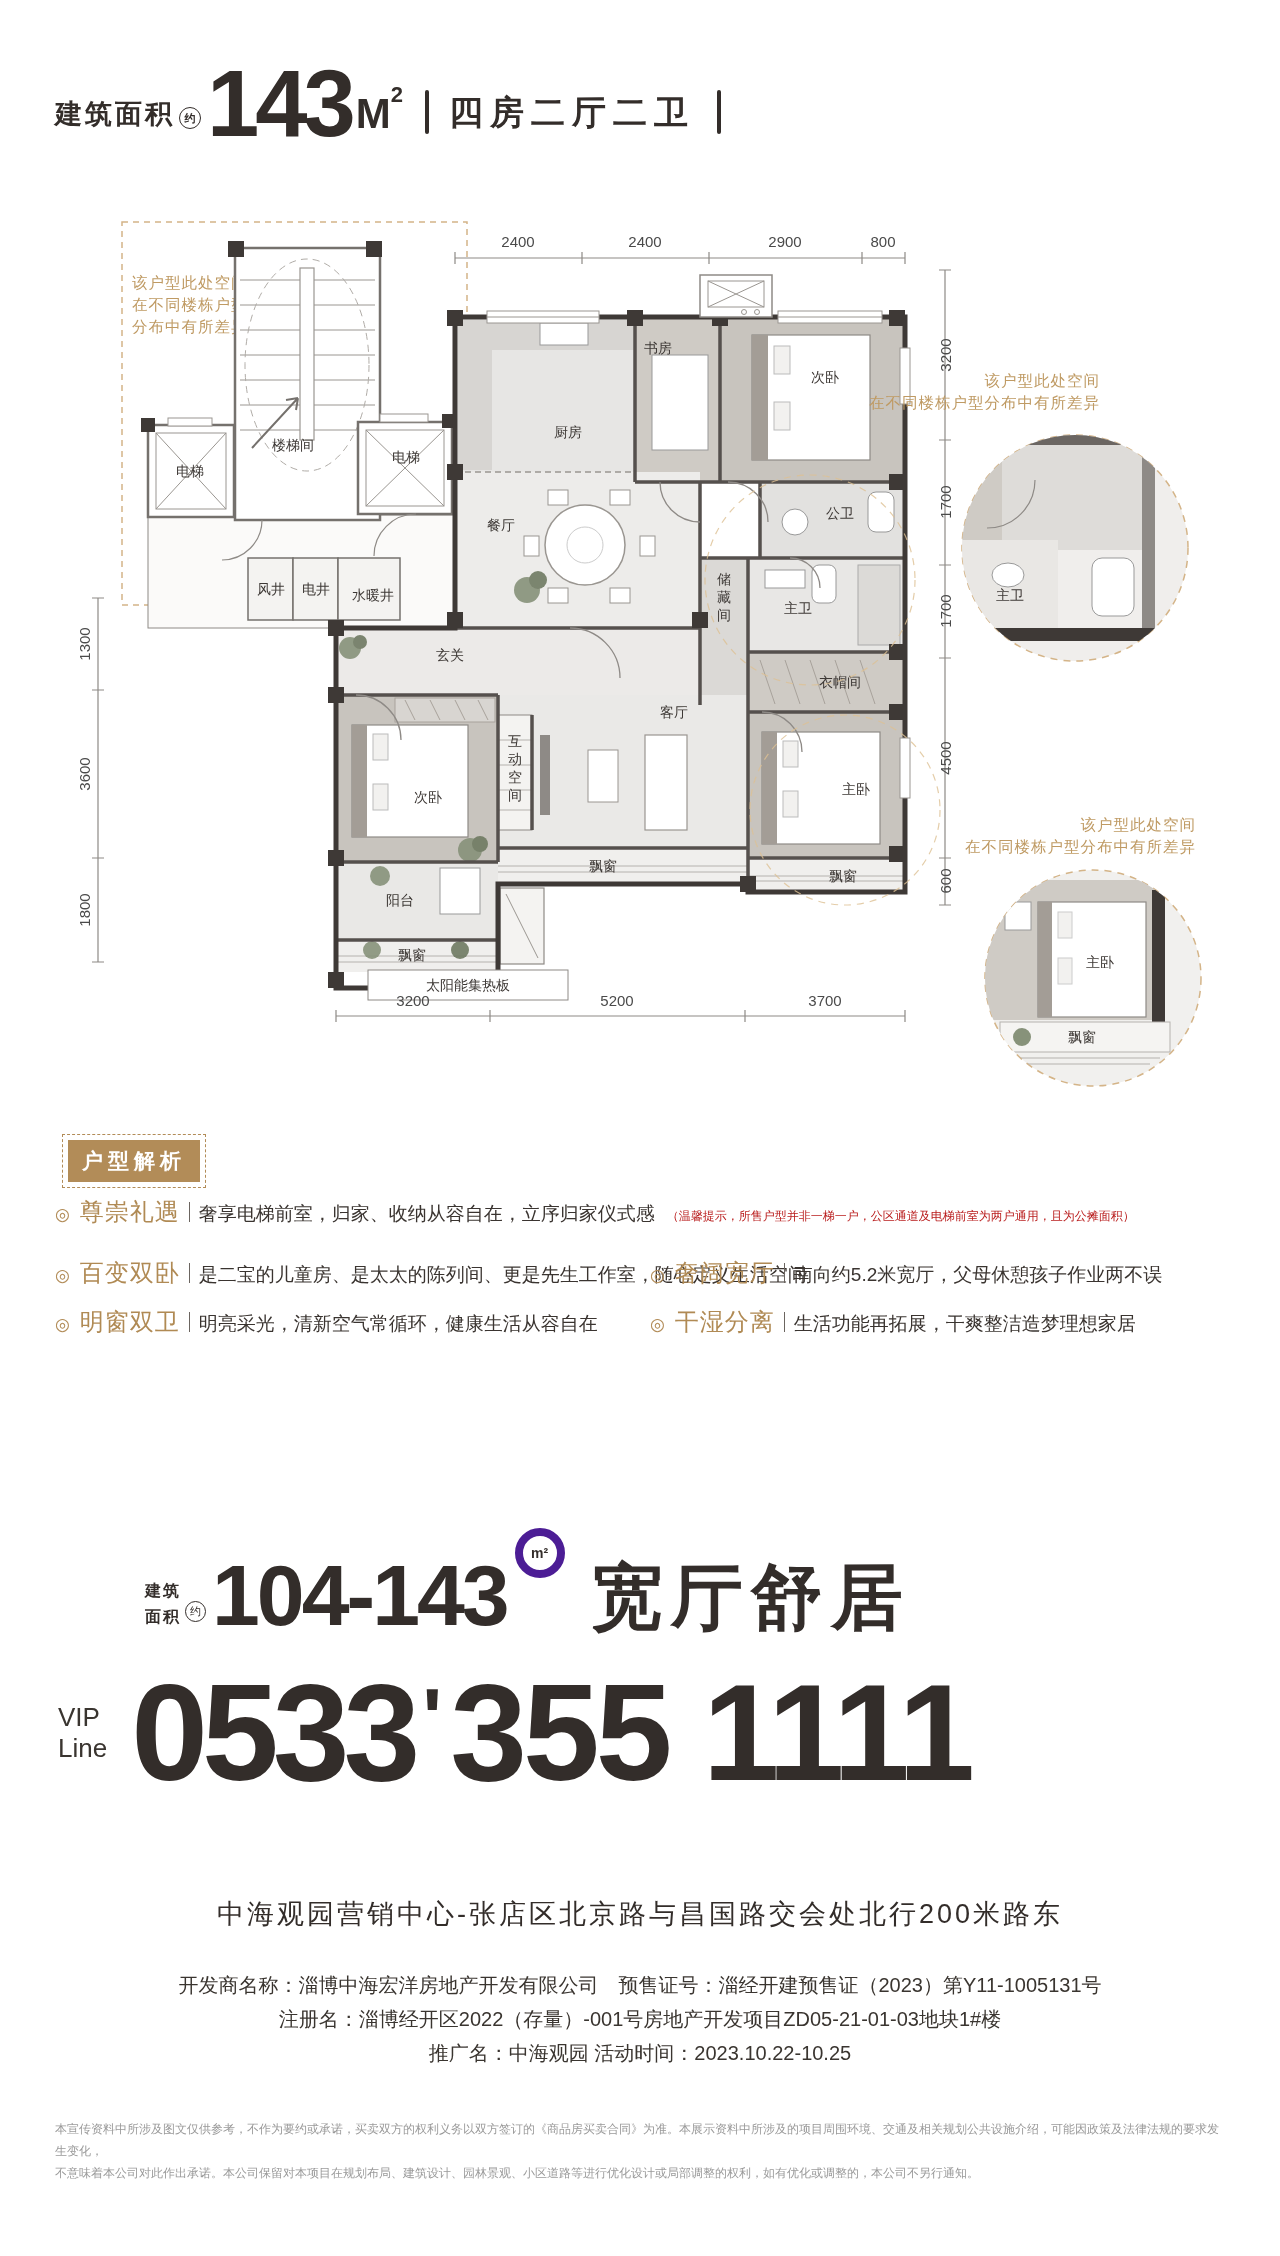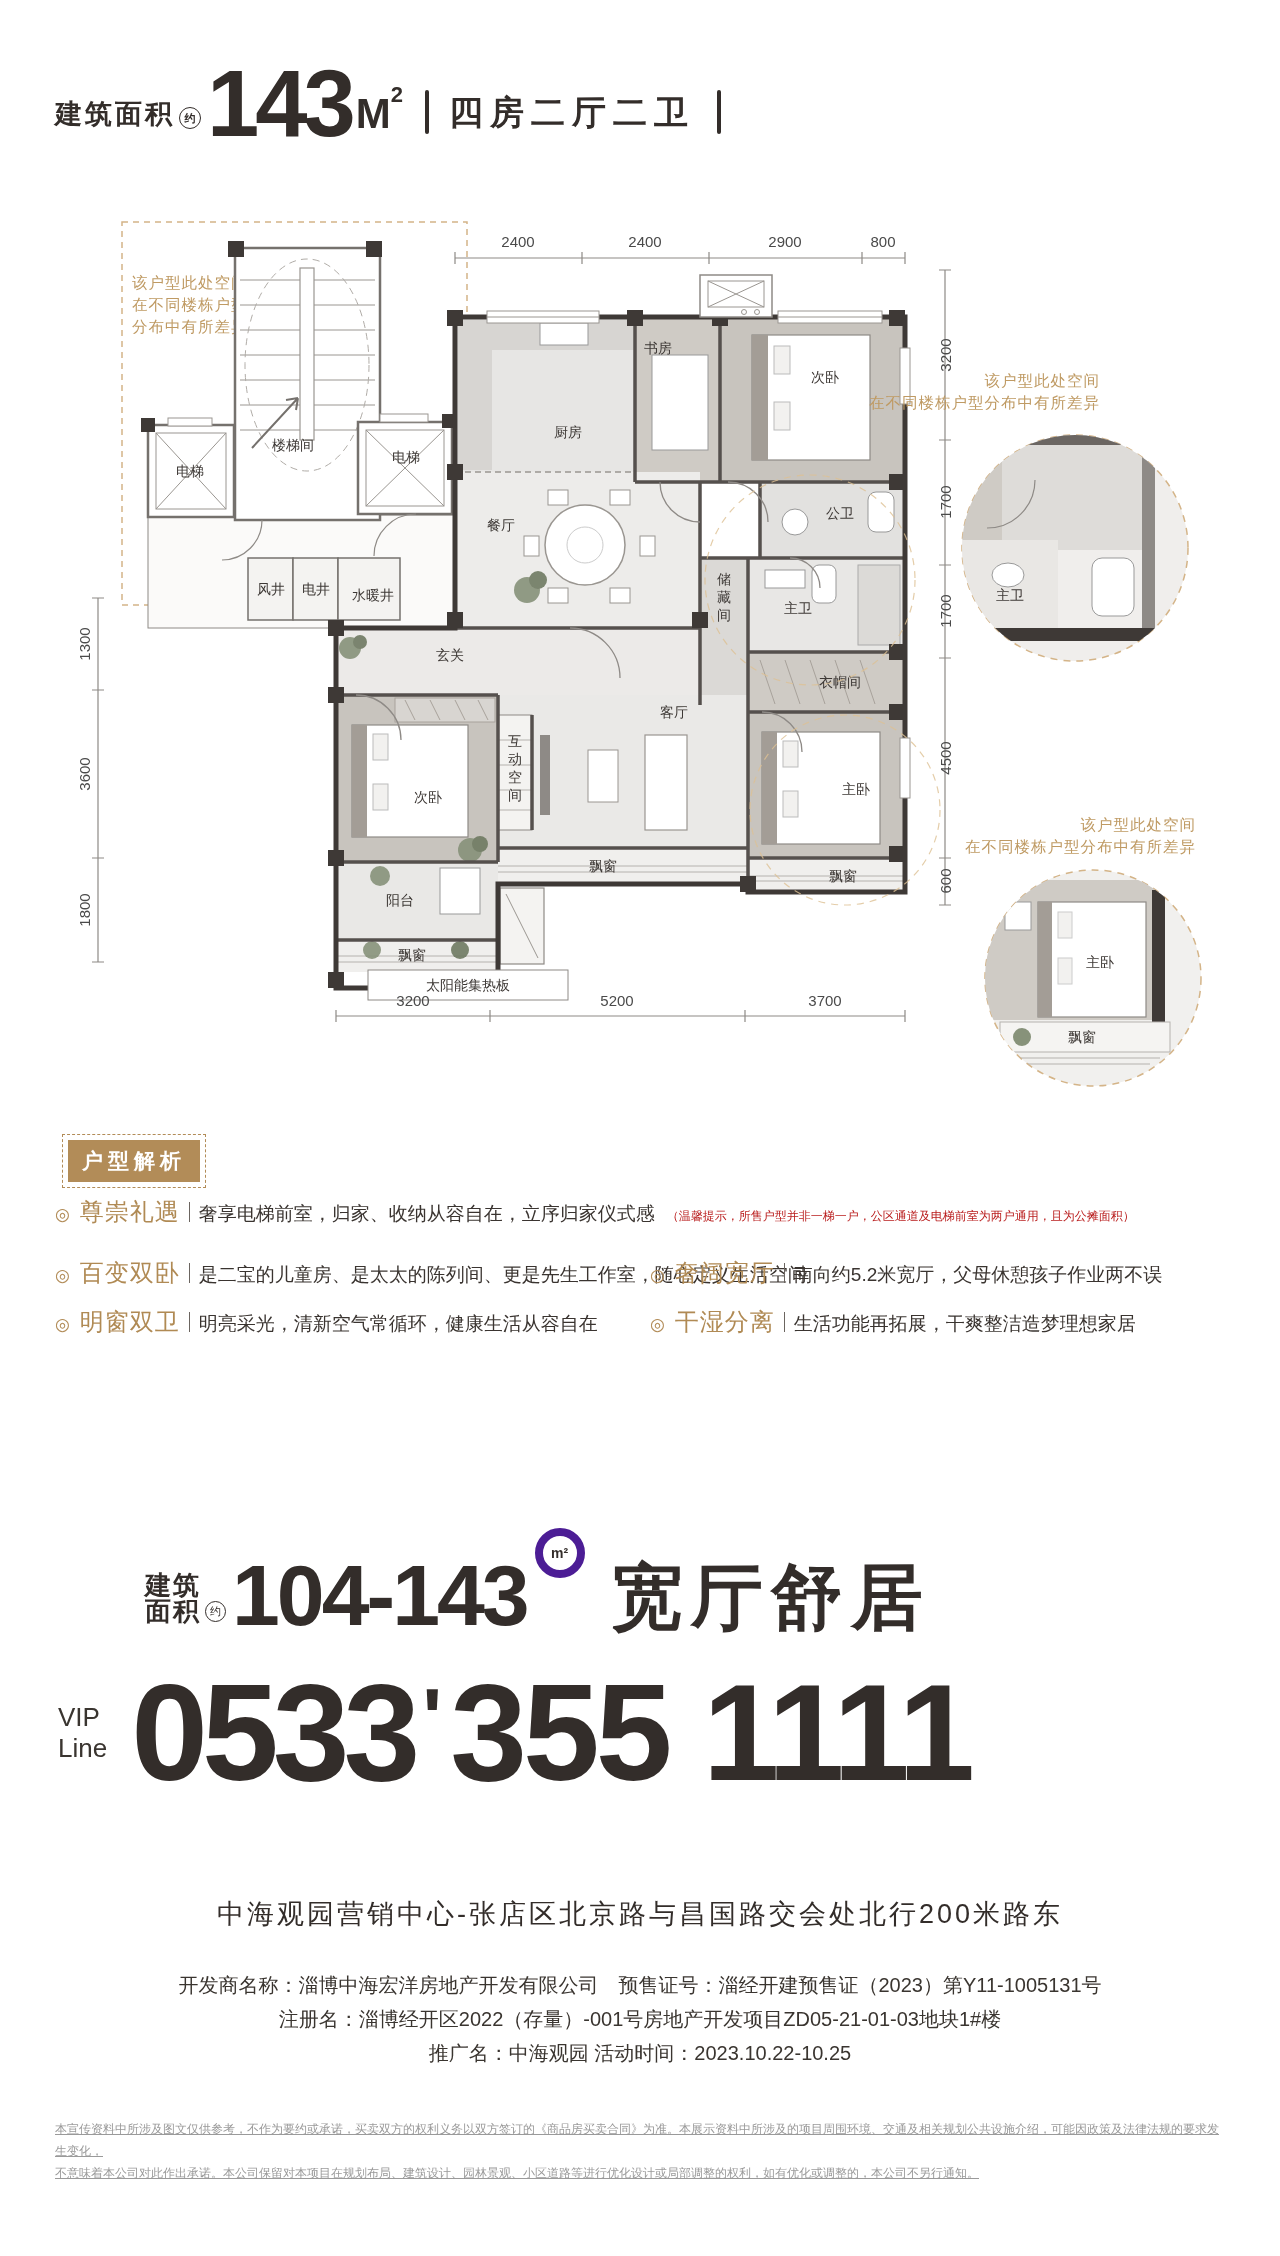--- a/index.html
+++ b/index.html
@@ -32,40 +32,40 @@
   .b-desc{font-size:19px;color:#3a3430;}
   .b-note{font-size:12px;color:#b91c1c;margin-left:12px;}
   .bl1{top:1196px;left:55px;}
   .bl2{top:1257px;left:55px;}
   .bl3{top:1306px;left:55px;}
   .bl4{top:1257px;left:650px;}
   .bl5{top:1306px;left:650px;}
 
   
   .range{top:1528px;left:145px;display:flex;align-items:flex-end;}
-  .r-lab{font-size:26px;font-weight:700;line-height:26px;letter-spacing:2px;margin-bottom:6px;}
+  .r-lab{font-size:16px;font-weight:700;line-height:26px;letter-spacing:2px;margin-bottom:0;}
   .r-approx{width:19px;height:19px;border:1px solid #332d2a;border-radius:50%;font-size:11px;display:flex;align-items:center;justify-content:center;margin:0 6px 8px 4px;}
   .r-num{font-size:86px;font-weight:800;letter-spacing:-3px;line-height:.8;}
   .r-unit{width:34px;height:34px;border:8px solid #4c1d95;border-radius:50%;font-size:14px;font-weight:700;display:flex;align-items:center;justify-content:center;margin:0 0 52px 8px;}
   .r-slogan{font-size:72px;font-weight:700;letter-spacing:8px;line-height:.9;margin-left:26px;}
 
   
   .vip{top:1676px;left:58px;display:flex;align-items:center;}
   .v-lab{font-size:26px;color:#3a3530;line-height:31px;}
   .v-nums{display:flex;align-items:flex-start;margin-left:24px;}
   .v-a{font-size:138px;font-weight:700;letter-spacing:-6px;line-height:.82;}
   .v-q{font-size:84px;font-weight:700;margin:0 8px;transform:translateY(-6px);}
   .v-b{font-size:138px;font-weight:900;letter-spacing:-4px;line-height:.82;}
 
   
   .address{top:1896px;left:0;width:1280px;text-align:center;font-size:27px;letter-spacing:3px;color:#332d2a;}
   .legal{top:1968px;left:0;width:1280px;text-align:center;font-size:20px;color:#3a3530;}
   .legal div{line-height:34px;}
   .fine{top:2118px;left:55px;width:1175px;font-size:12px;color:#9a9a9a;}
-  .fine div{line-height:22px;text-decoration:underline;}
+  .fine div{line-height:22px;}
 </style>
 </head>
 <body>
 
 <div class="abs header">
   <span class="h-label">建筑面积</span>
   <span class="h-approx">约</span>
   <span class="h-num">143</span>
   <span class="h-unit"><span>M</span><span class="h-sup">2</span></span>
   <span class="h-bar"></span>

